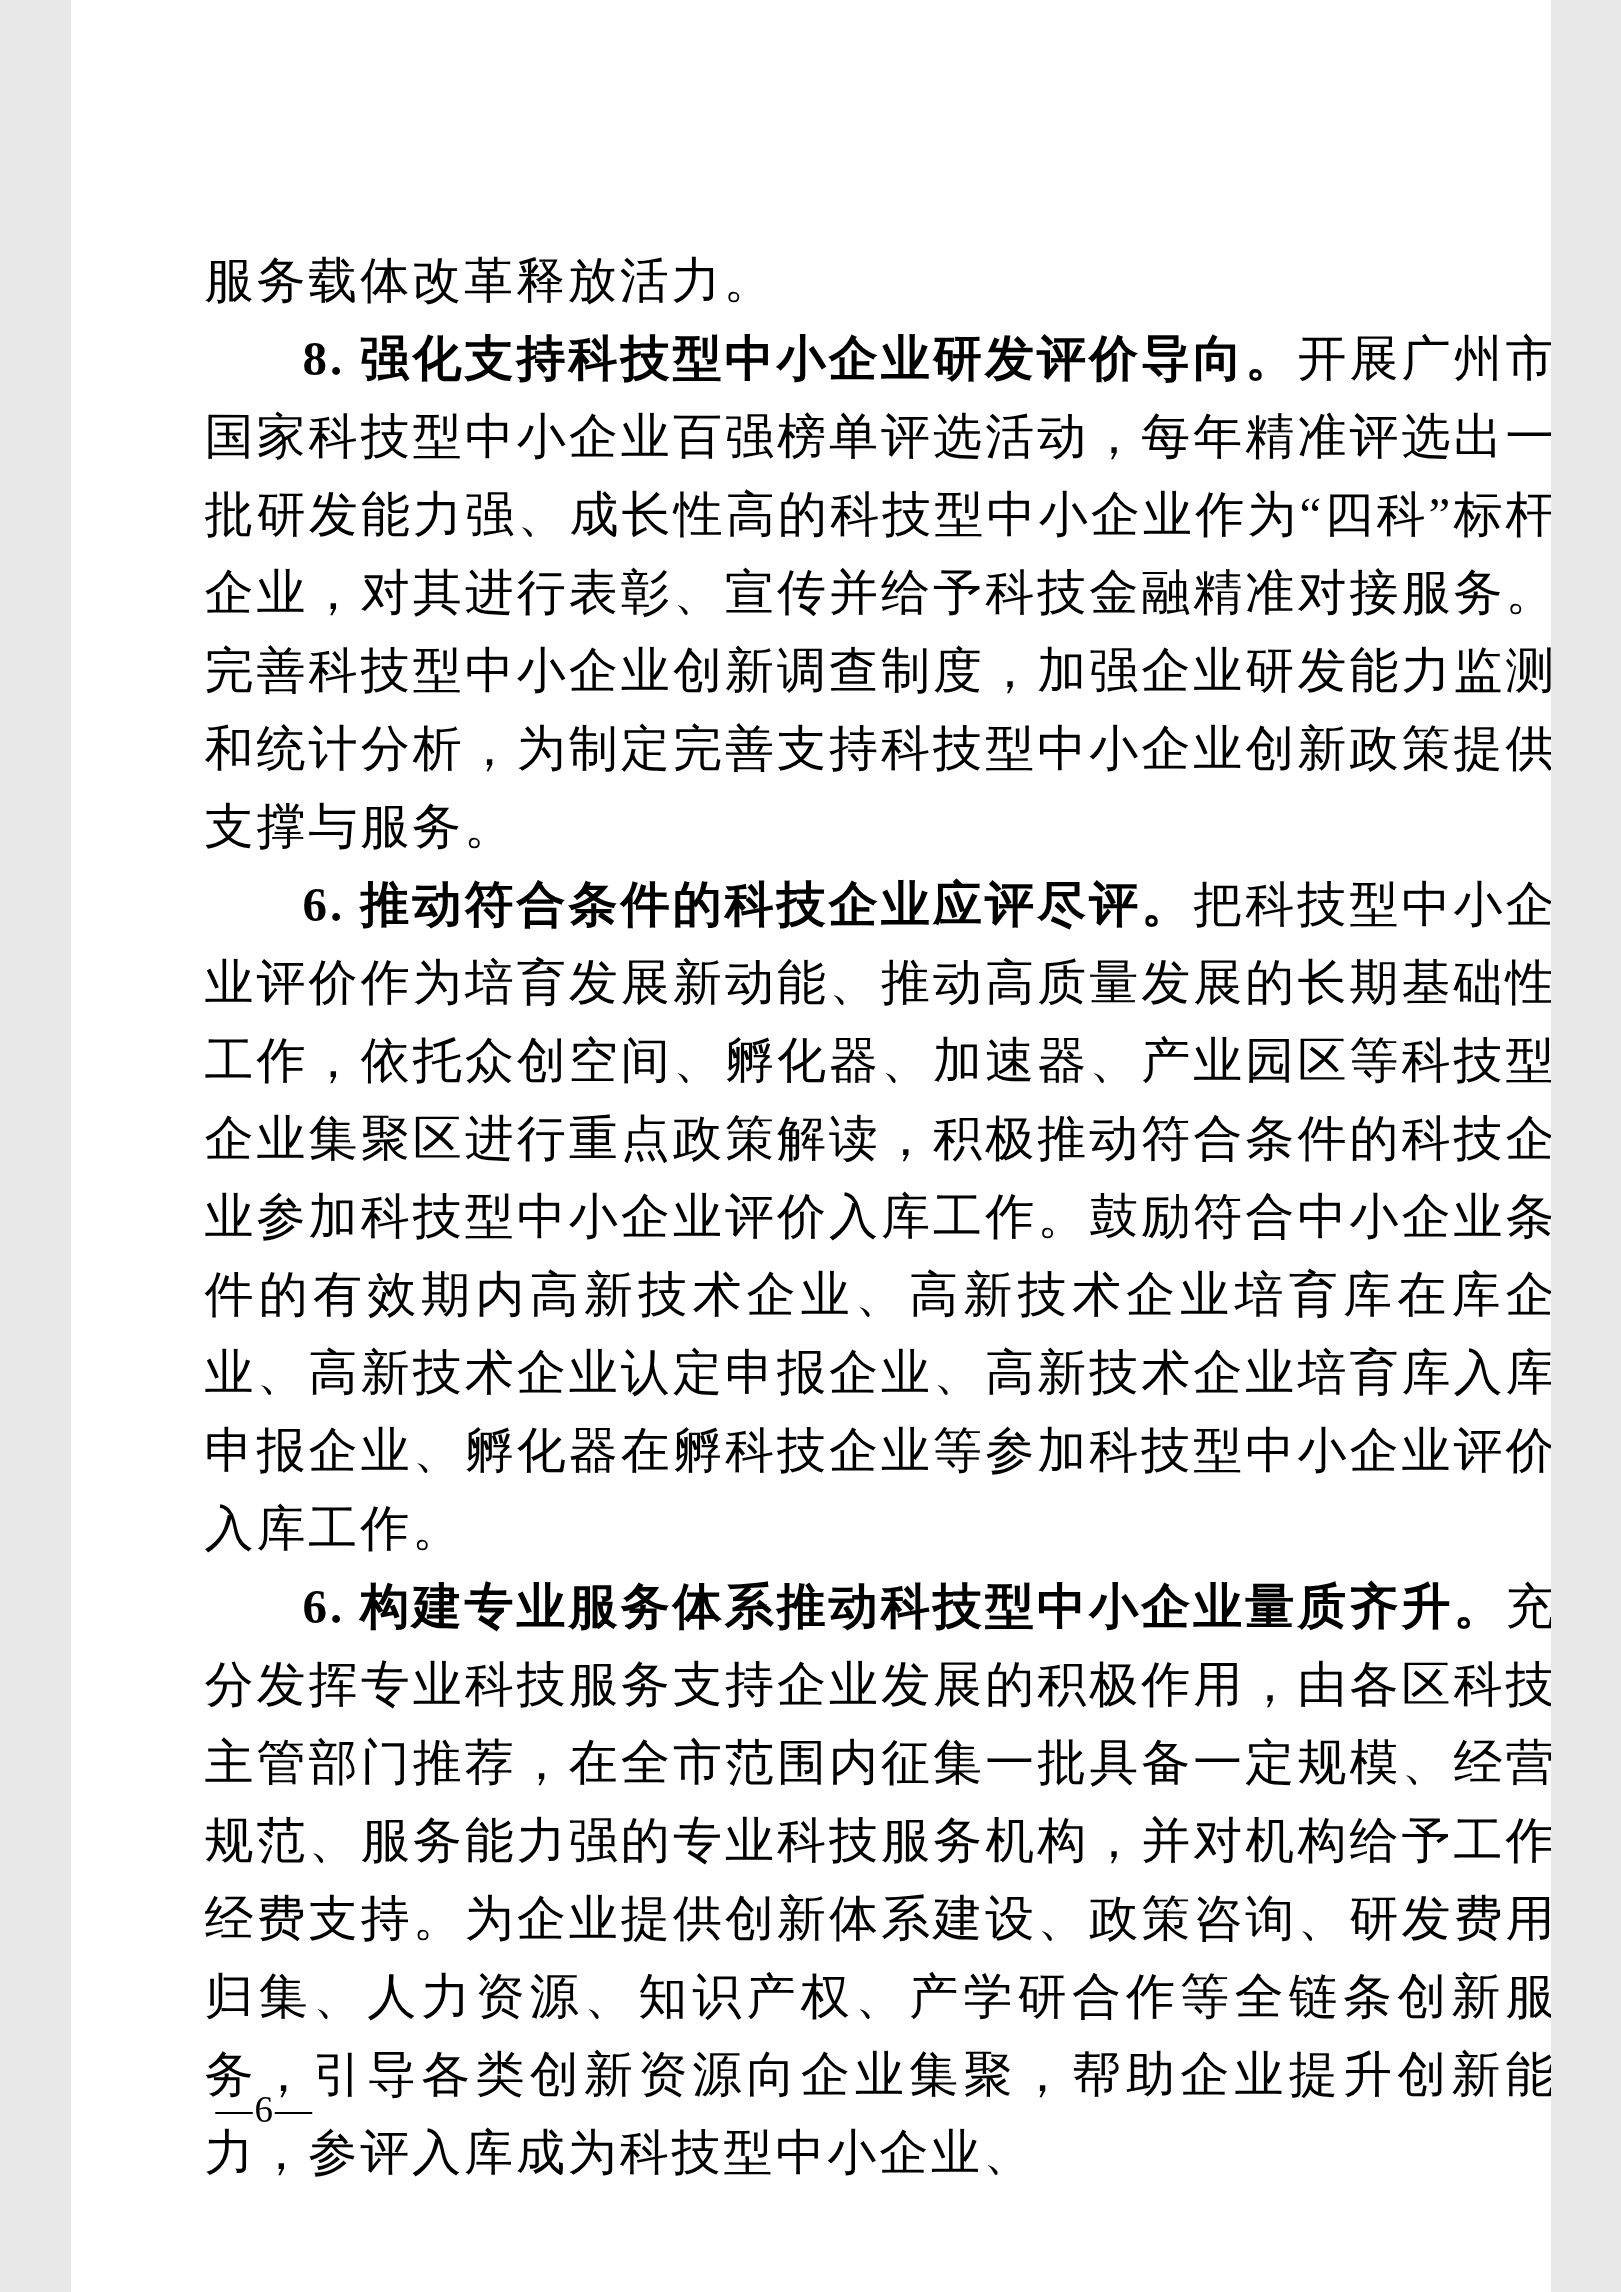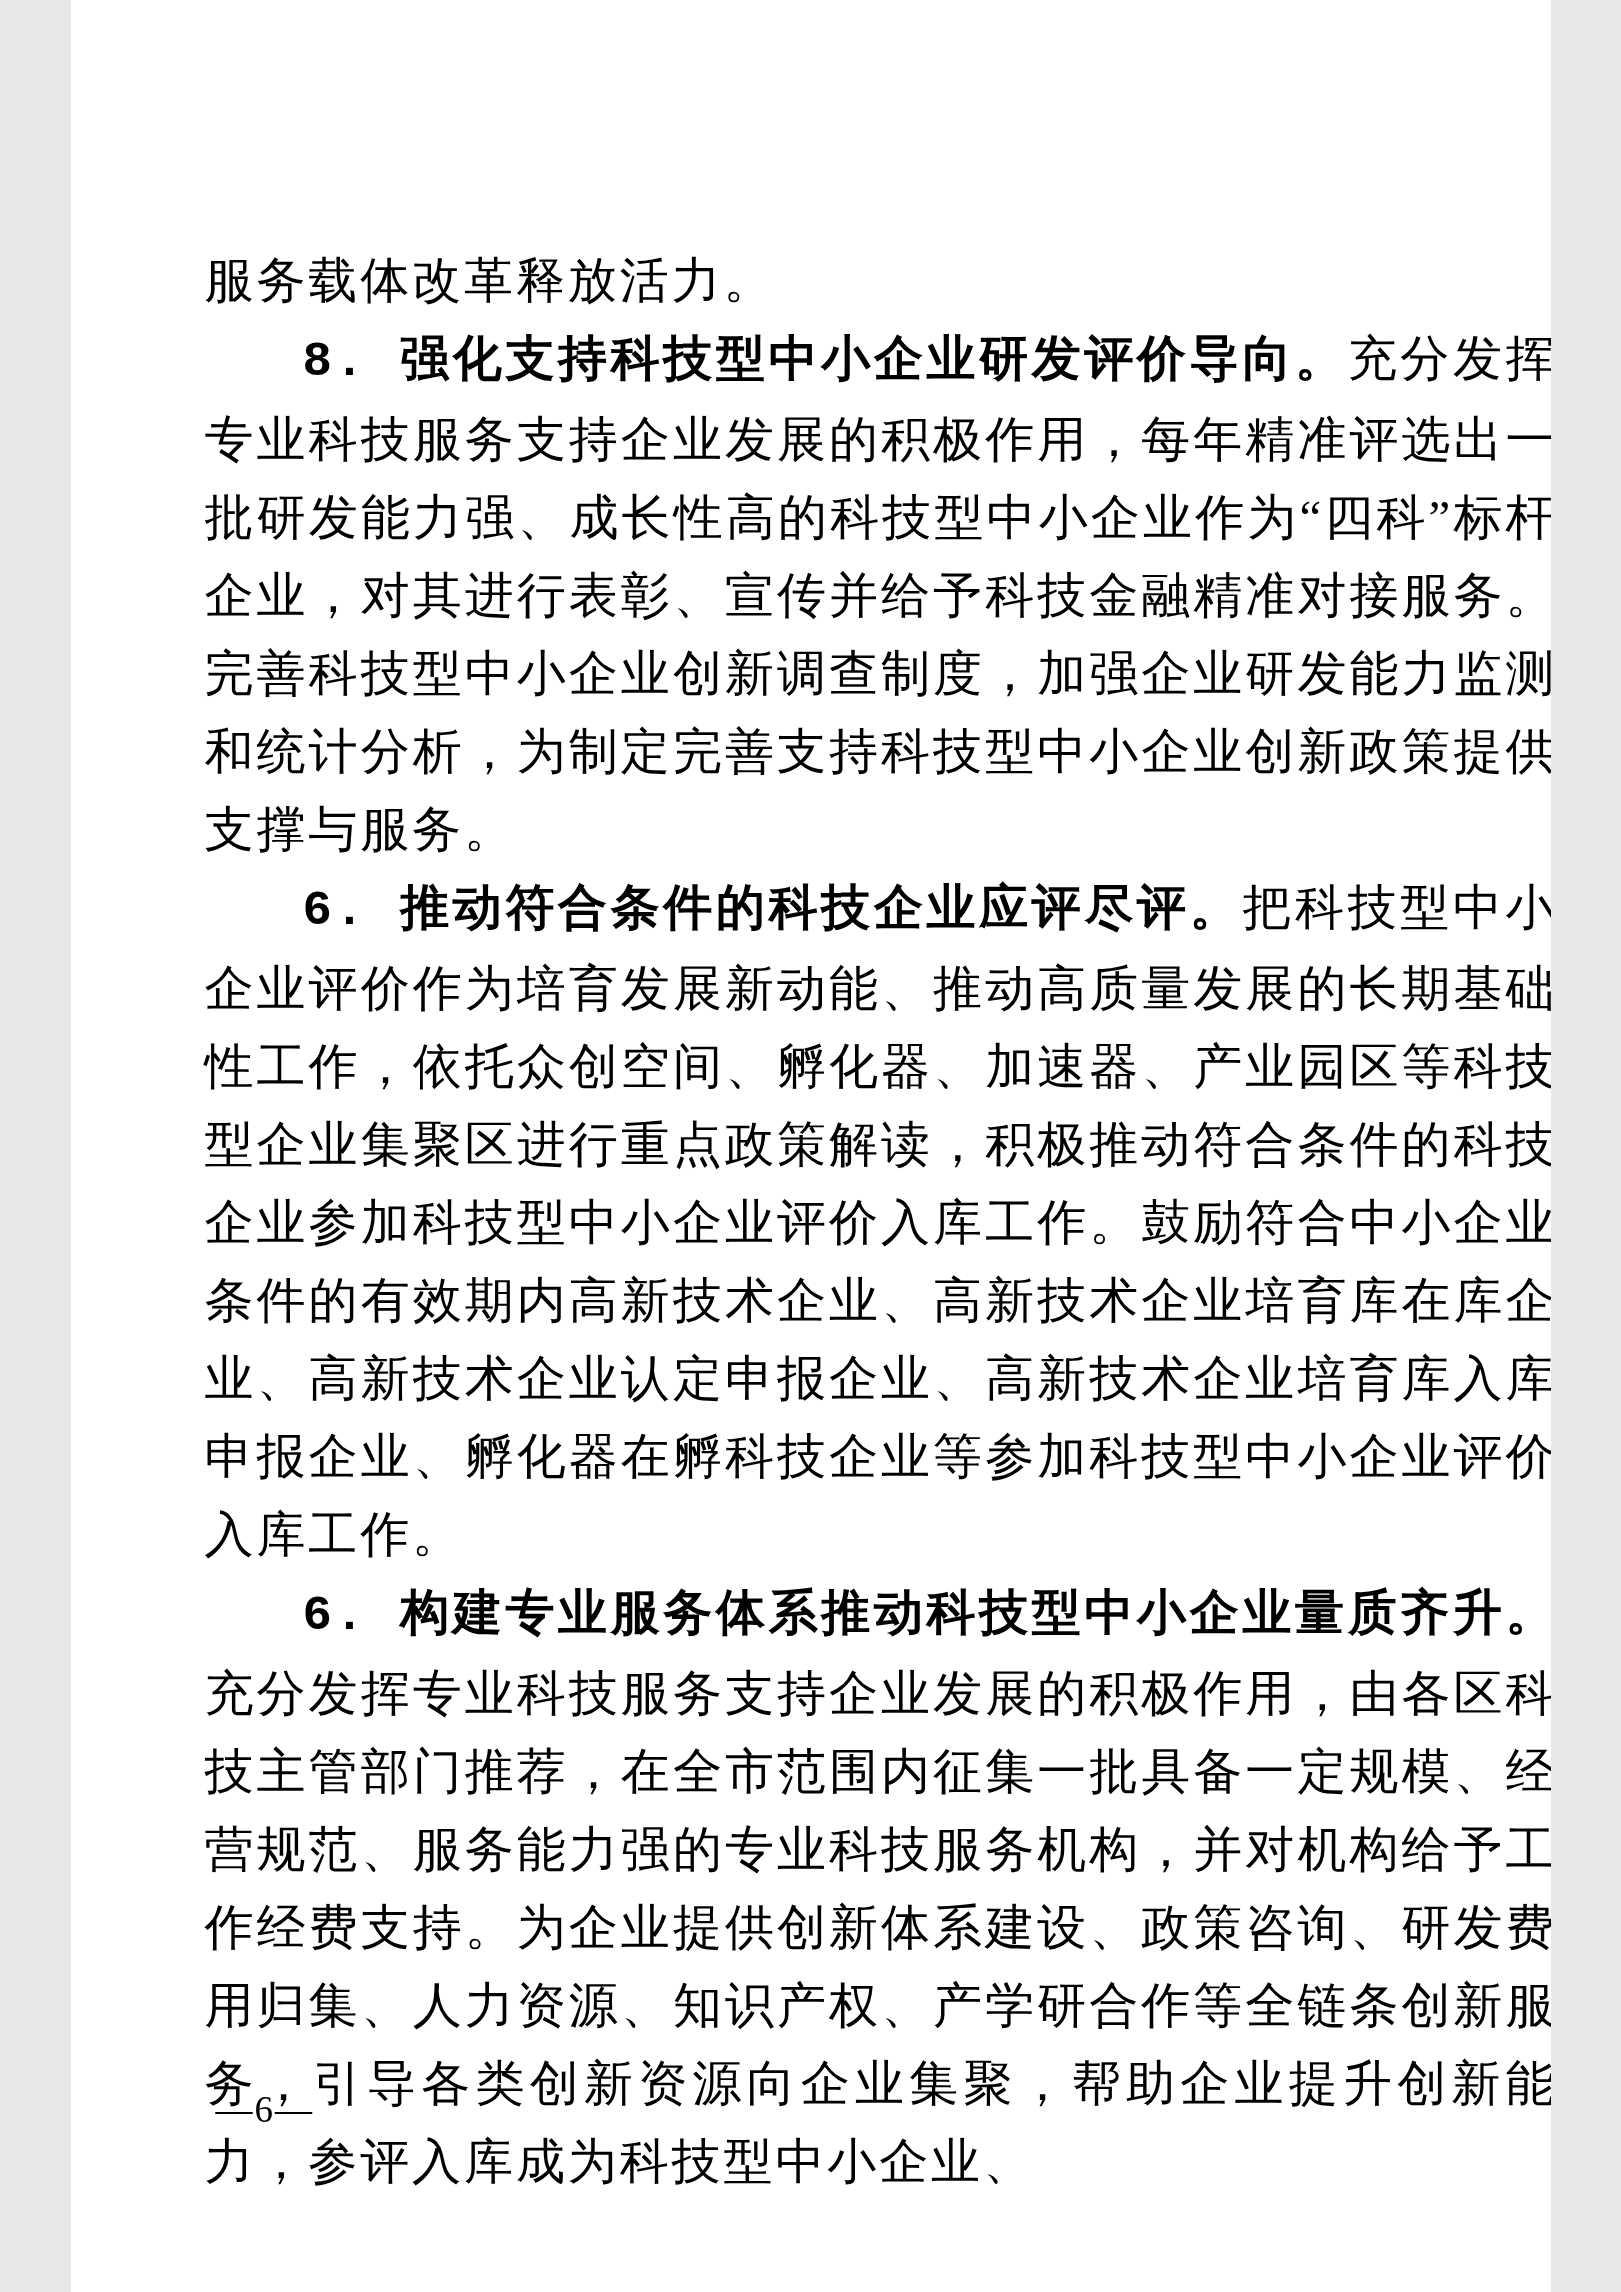--- a/index.html
+++ b/index.html
@@ -34,37 +34,36 @@
   }
   .para.numbered,
   .para.sub-section {
     text-indent: 2em;
   }
   .para.continuation {
     text-indent: 0;
   }
   .lead {
     font-weight: 700;
-    font-family: Liberation Mono, monospace;
   }
   .footer {
     position: absolute;
     left: 145px;
     top: 2086px;
     font-size: 37px;
     line-height: 47px;
     letter-spacing: 2px;
     color: #000000;
   }
 </style>
 </head>
 <body>
 
 <div class="page">
   <div class="content" id="doc-body">
       <p class="para continuation"><span>服务载体改革释放活力。</span></p>
-      <p class="para numbered"><span class="lead">8. 强化支持科技型中小企业研发评价导向。</span><span>充分发挥专业科技服务支持企业发展的积极作用，每年精准评选出一批研发能力强、成长性高的科技型中小企业作为“四科”标杆企业，对其进行表彰、宣传并给予科技金融精准对接服务。完善科技型中小企业创新调查制度，加强企业研发能力监测和统计分析，为制定完善支持科技型中小企业创新政策提供支撑与服务。</span></p>
+      <p class="para numbered"><span class="lead">8. 强化支持科技型中小企业研发评价导向。</span><span>开展广州市国家科技型中小企业百强榜单评选活动，每年精准评选出一批研发能力强、成长性高的科技型中小企业作为“四科”标杆企业，对其进行表彰、宣传并给予科技金融精准对接服务。完善科技型中小企业创新调查制度，加强企业研发能力监测和统计分析，为制定完善支持科技型中小企业创新政策提供支撑与服务。</span></p>
       <p class="para numbered"><span class="lead">6. 推动符合条件的科技企业应评尽评。</span><span>把科技型中小企业评价作为培育发展新动能、推动高质量发展的长期基础性工作，依托众创空间、孵化器、加速器、产业园区等科技型企业集聚区进行重点政策解读，积极推动符合条件的科技企业参加科技型中小企业评价入库工作。鼓励符合中小企业条件的有效期内高新技术企业、高新技术企业培育库在库企业、高新技术企业认定申报企业、高新技术企业培育库入库申报企业、孵化器在孵科技企业等参加科技型中小企业评价入库工作。</span></p>
       <p class="para numbered"><span class="lead">6. 构建专业服务体系推动科技型中小企业量质齐升。</span><span>充分发挥专业科技服务支持企业发展的积极作用，由各区科技主管部门推荐，在全市范围内征集一批具备一定规模、经营规范、服务能力强的专业科技服务机构，并对机构给予工作经费支持。为企业提供创新体系建设、政策咨询、研发费用归集、人力资源、知识产权、产学研合作等全链条创新服务，引导各类创新资源向企业集聚，帮助企业提升创新能力，参评入库成为科技型中小企业、</span></p>
     </div>
   <div class="footer">—6—</div>
 </div>
 
 
 </body></html>

